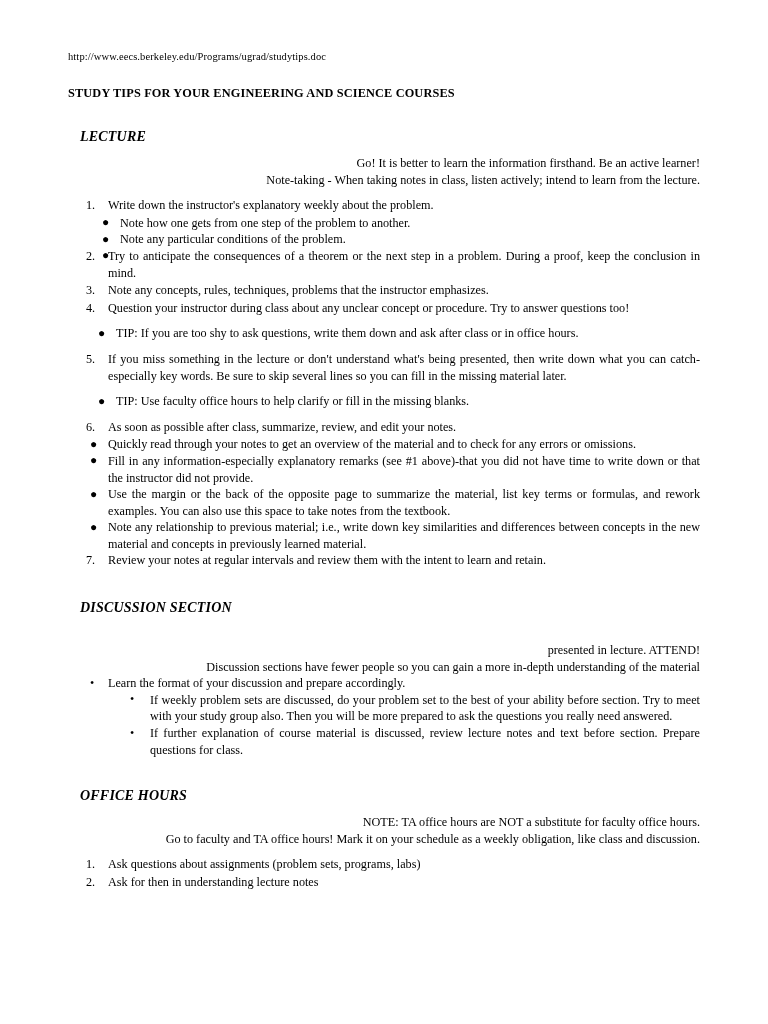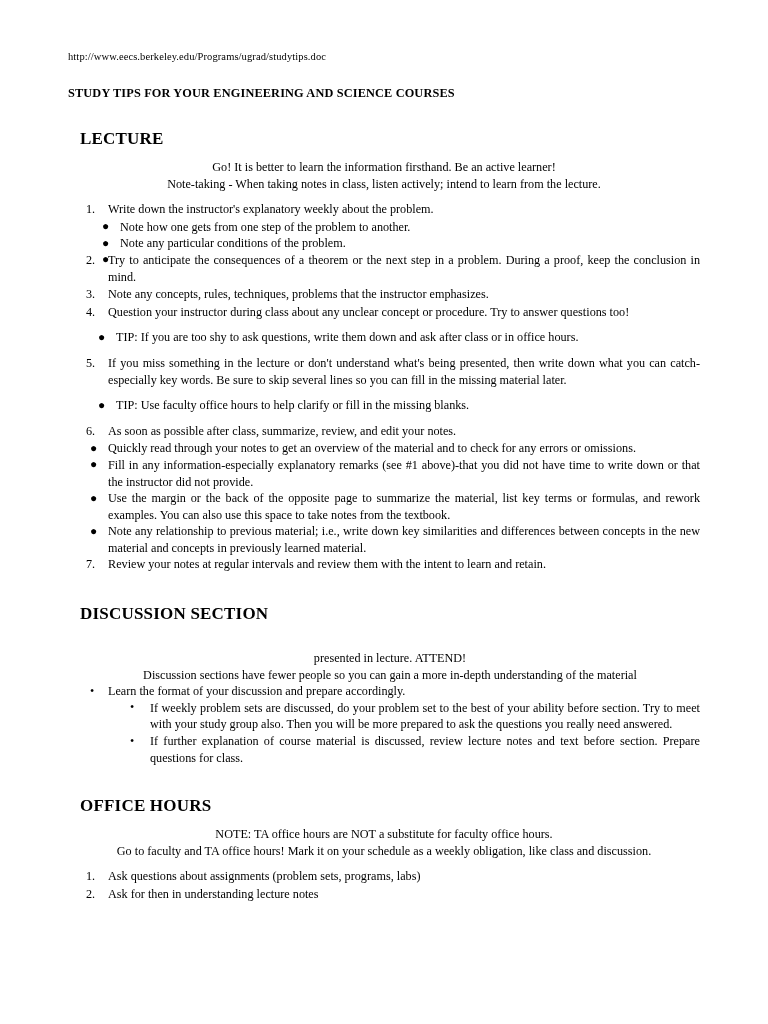--- a/index.html
+++ b/index.html
@@ -28,30 +28,31 @@
     letter-spacing: 0.1px;
   }
   .doc-title {
     font-weight: bold;
     font-size: 12.3px;
     letter-spacing: 0.15px;
     margin: 0 0 28px 0;
   }
   h2.section {
     font-weight: bold;
-    font-size: 17px;
+    font-size: 14px;
     margin: 0 0 10px 0;
     padding-left: 12px;
     letter-spacing: 0.2px;
+    font-style: italic;
   }
   p.body-line {
     font-size: 12.2px;
     line-height: 16.6px;
     margin: 0;
-    text-align: center;
+    text-align: right;
   }
   .numlist {
     margin: 0;
     padding: 0;
     list-style: none;
   }
   .numlist > li {
     font-size: 12.2px;
     line-height: 16.6px;
     position: relative;

